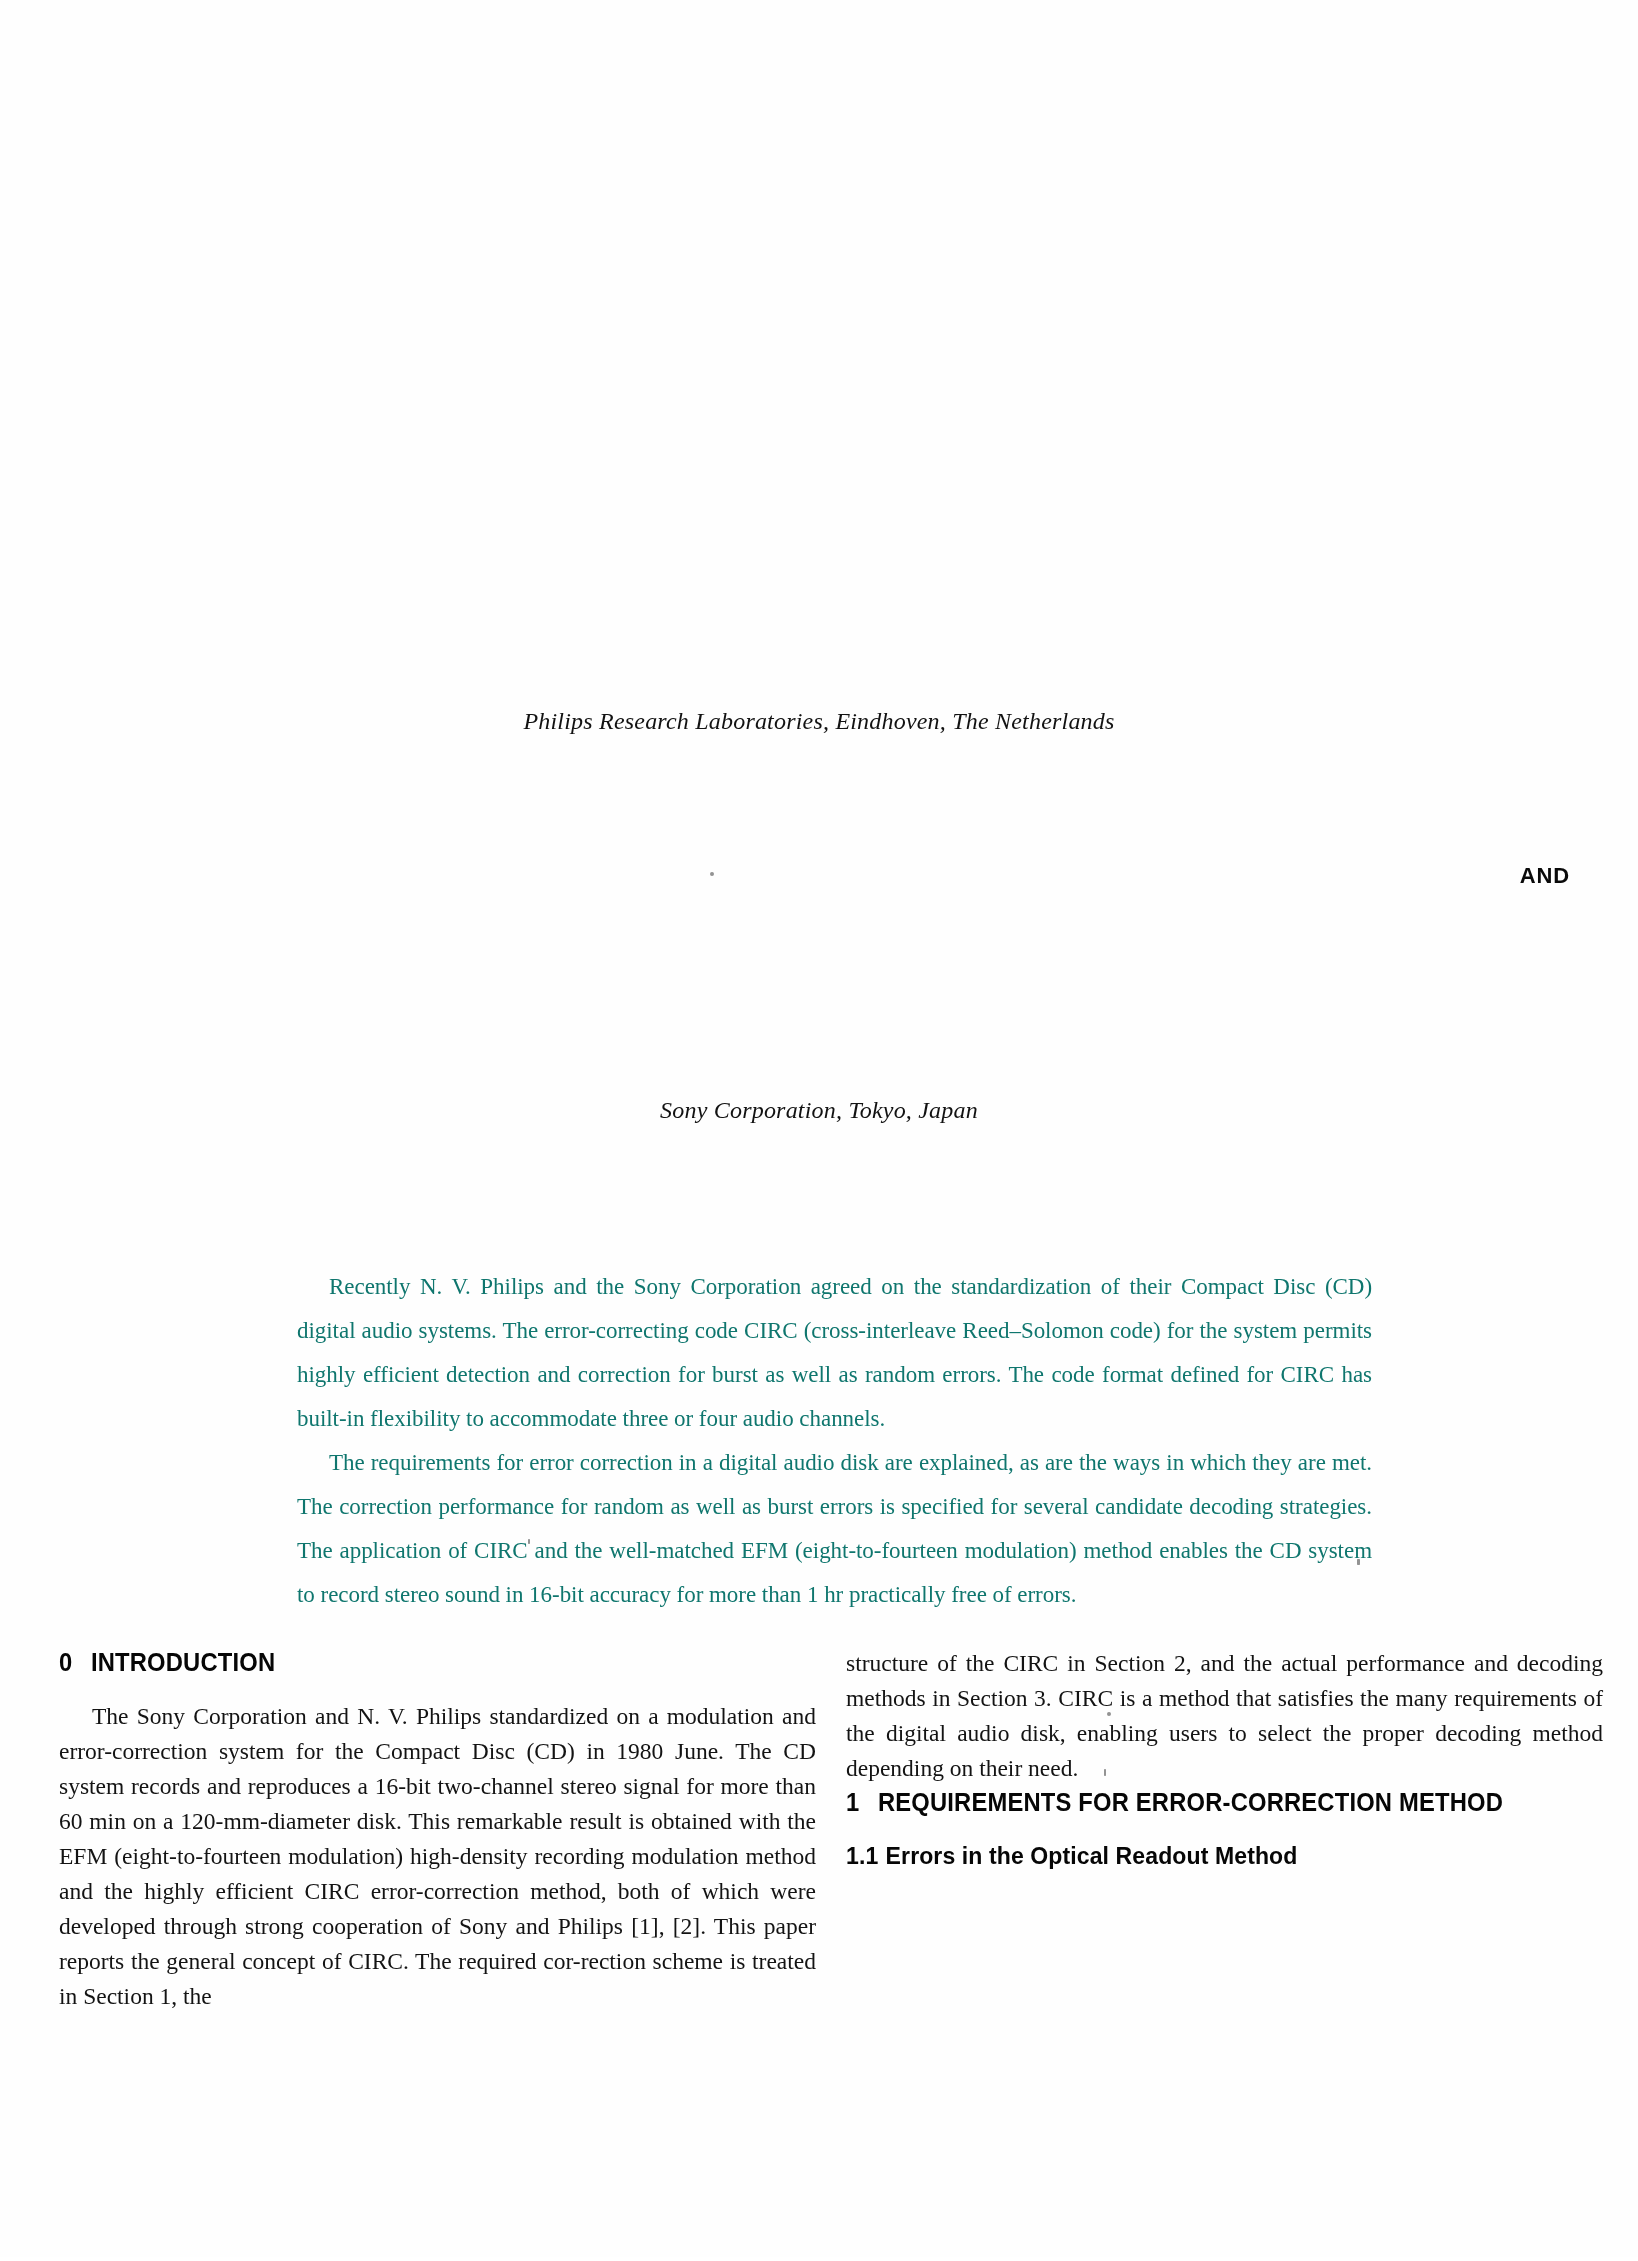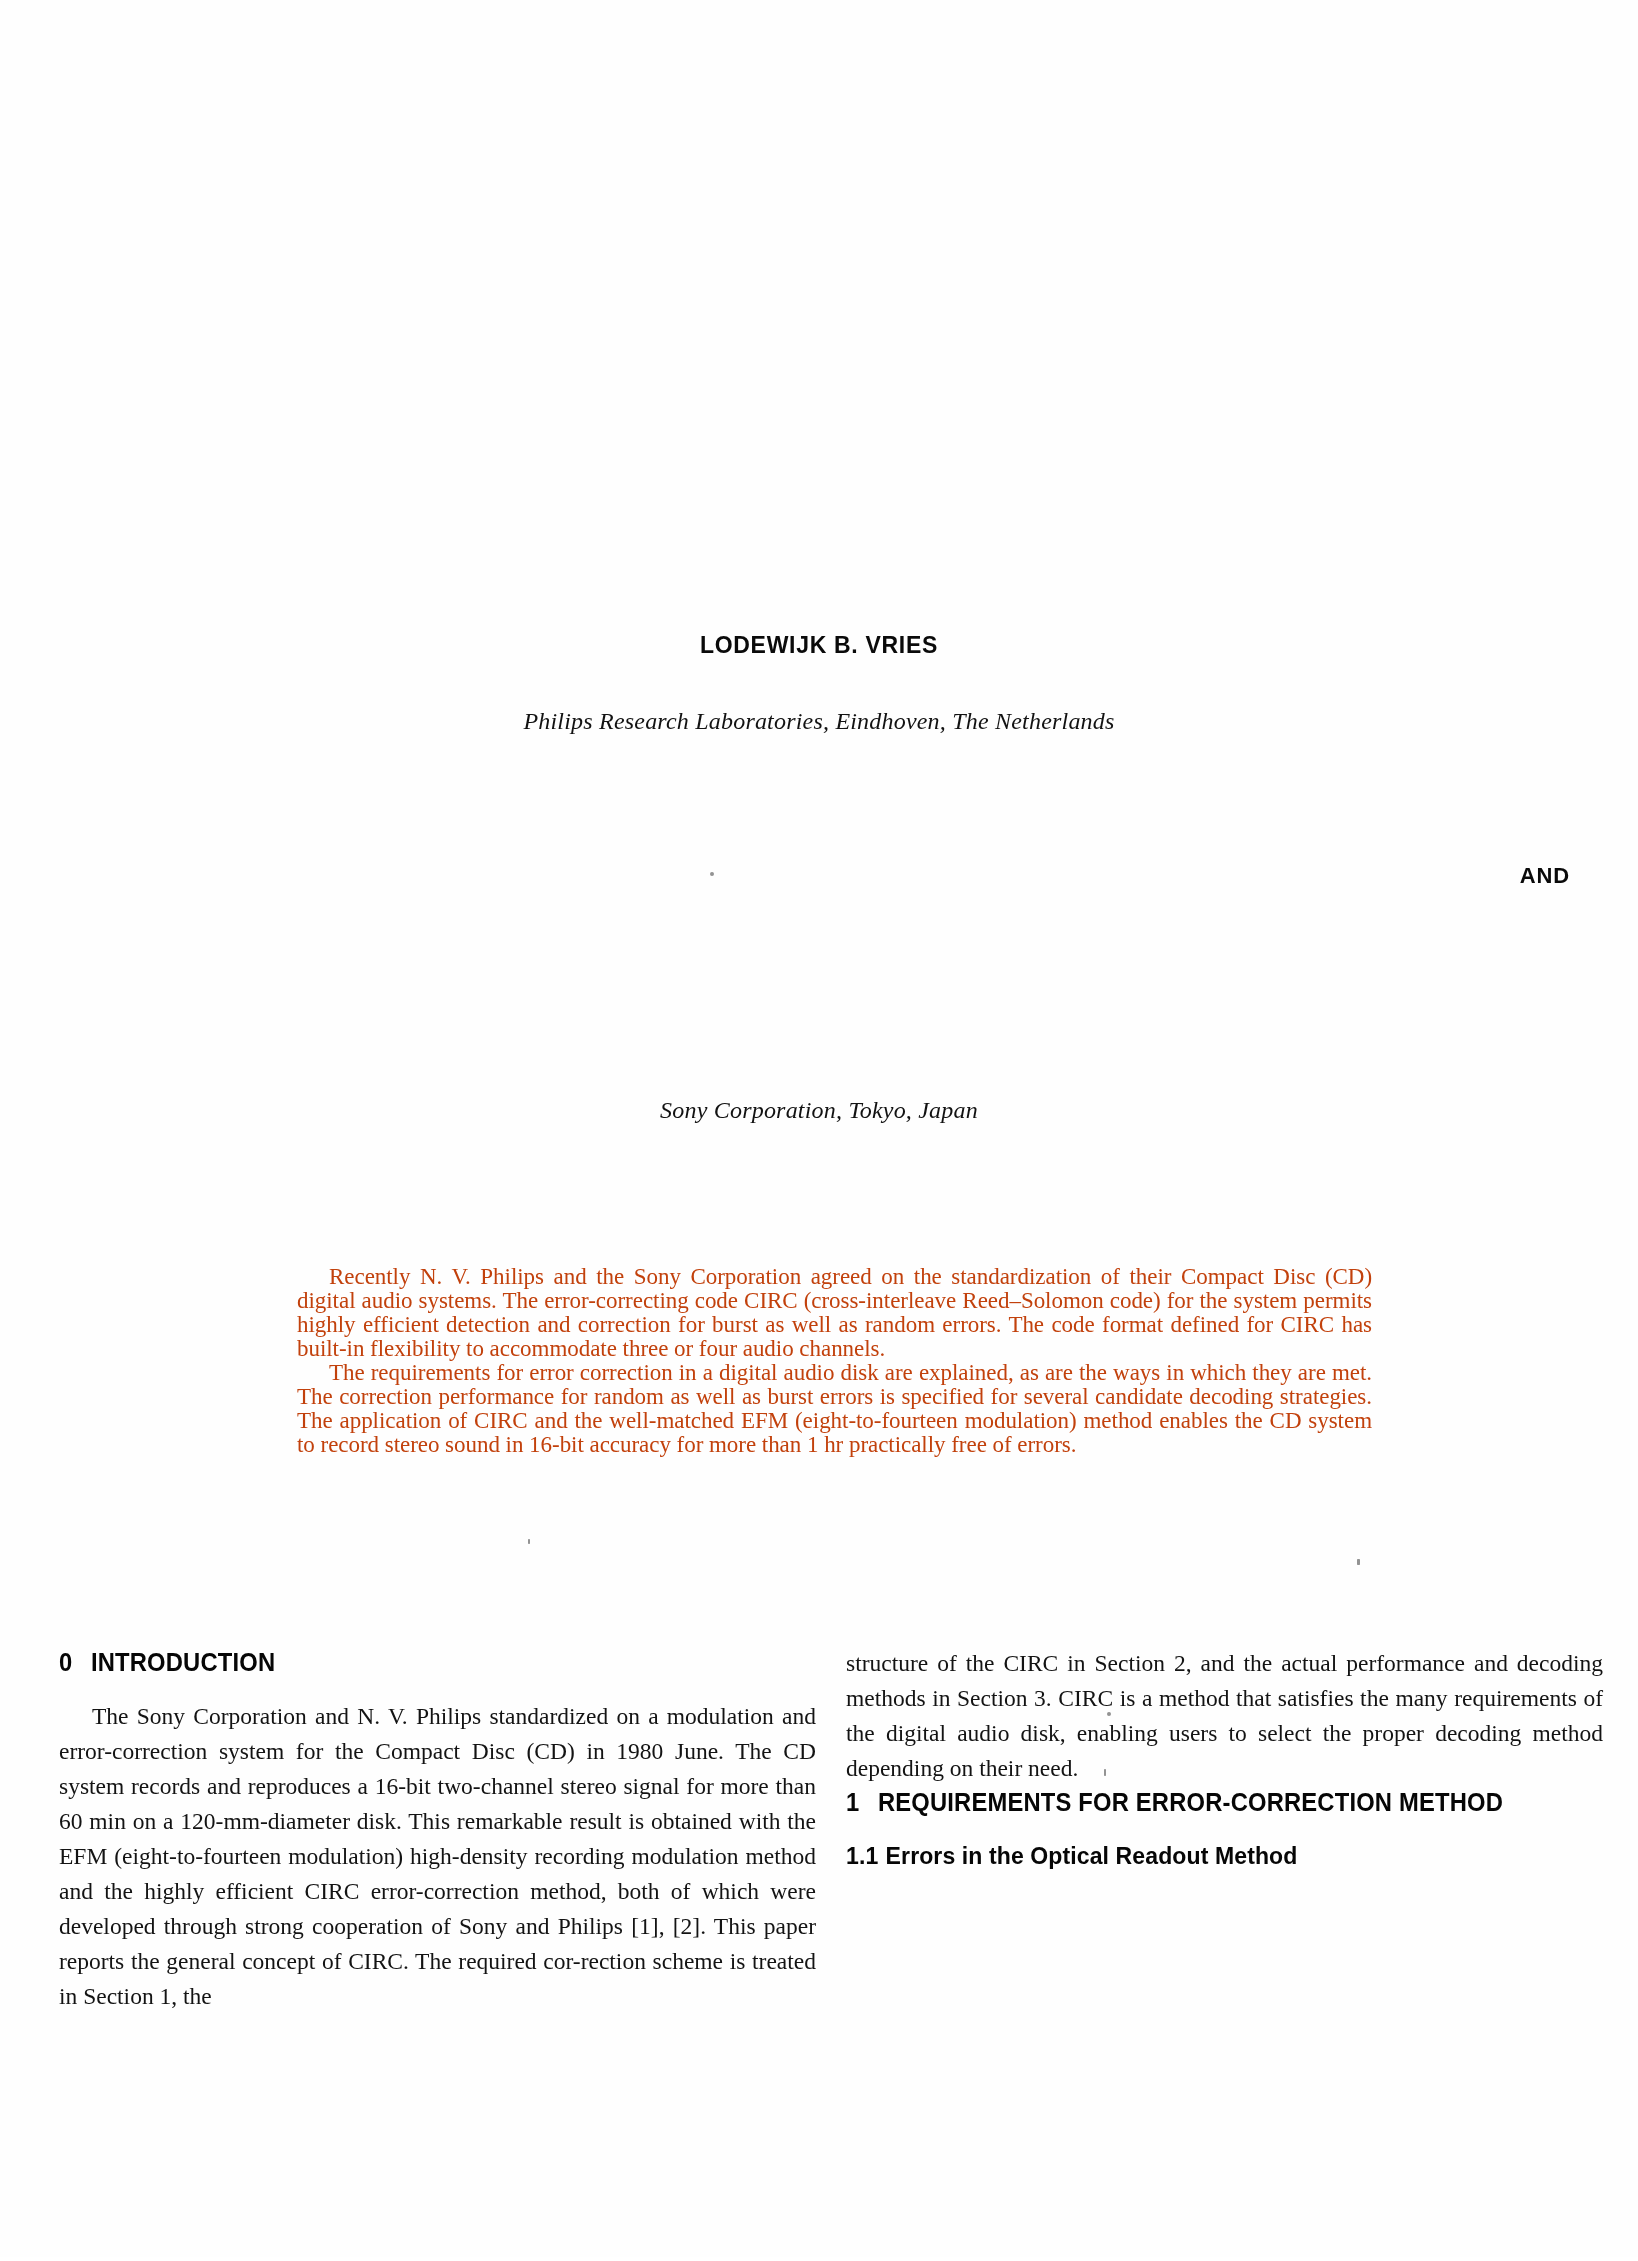--- a/index.html
+++ b/index.html
@@ -81,23 +81,23 @@
   #author2 { top: 980px; }
   #affil2  { top: 1097px; }
 
   
   .abstract {
     position: absolute;
     top: 1265px;
     left: 297px;
     width: 1075px;
     font-size: 23px;
-    line-height: 24px;
+    line-height: 44px;
     text-align: justify;
-    color: #c2410c;
+    color: #0f766e;
     letter-spacing: -0.04px;
   }
   .abstract p { margin: 0; text-indent: 32px; }
 
   
   .col {
     position: absolute;
     top: 1646px;
     width: 757px;
     font-size: 23.5px;
@@ -155,23 +155,20 @@
     border-radius: 50%;
     opacity: 0.55;
   }
 </style>
 </head>
 <body>
 
 <div id="page">
 
 
-  <div class="author-block" id="author1">
-    <span class="author-name">LODEWIJK B. VRIES</span>
-  </div>
   <div class="author-block" id="affil1">
     <span class="affiliation">Philips Research Laboratories, Eindhoven, The Netherlands</span>
   </div>
 
   <div class="author-block" id="androw">
     <span class="and-word">AND</span>
   </div>
 
   <div class="author-block" id="affil2">
     <span class="affiliation">Sony Corporation, Tokyo, Japan</span>

